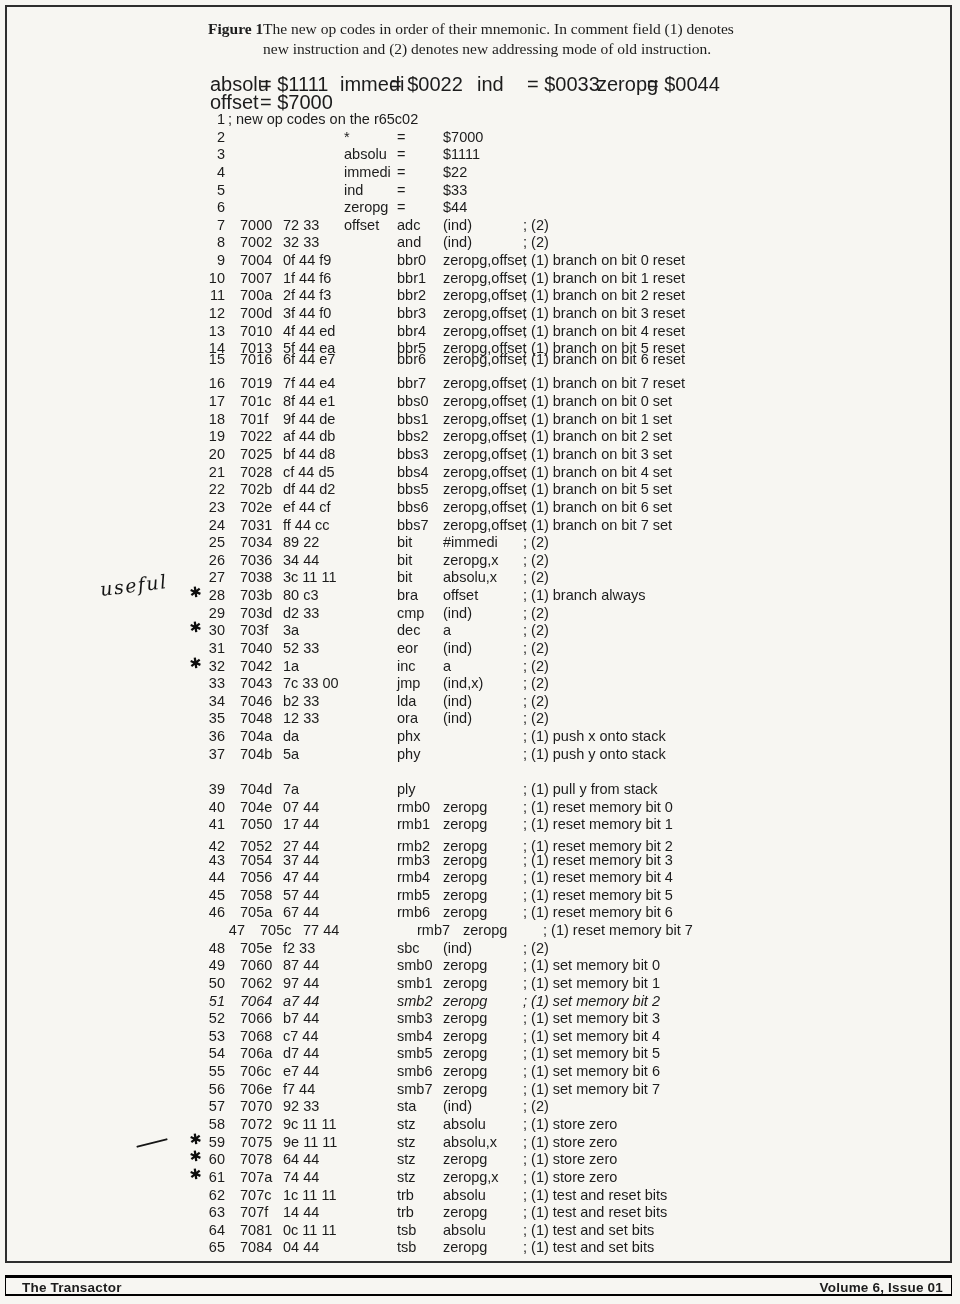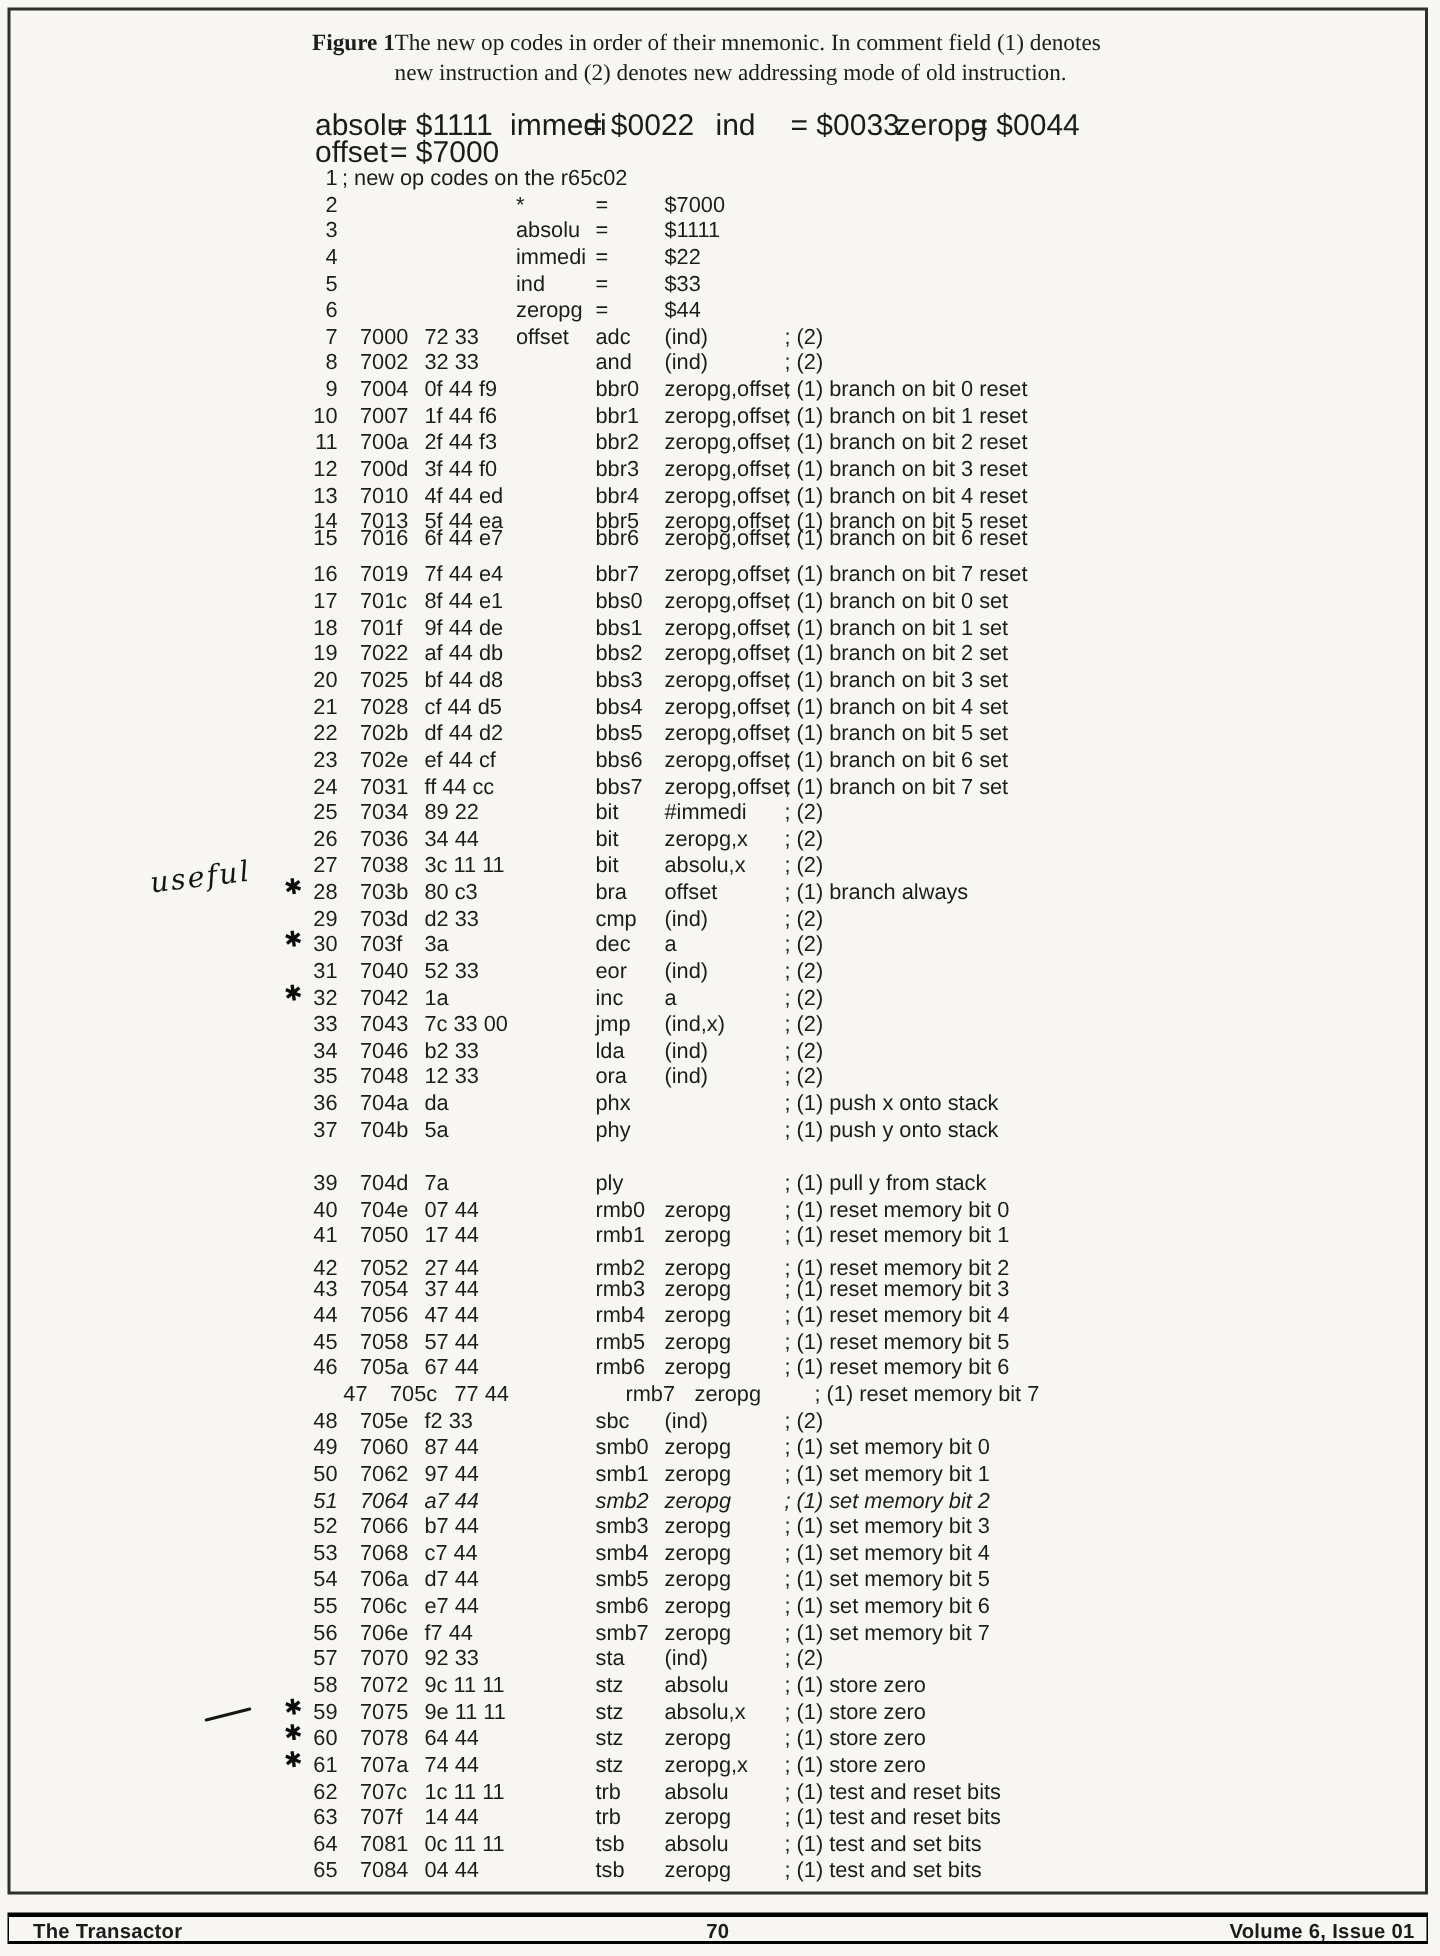--- a/index.html
+++ b/index.html
@@ -572,15 +572,14 @@
       <span class="c-addr">7084</span>
       <span class="c-bytes">04 44</span>
       <span class="c-mnem">tsb</span>
       <span class="c-operand">zeropg</span>
       <span class="c-comment">; (1) test and set bits</span>
     </div>
   </div>
 
 <div class="footer">
   <span class="f-left">The Transactor</span>
-  <span class="f-center">70</span>
   <span class="f-right">Volume 6, Issue 01</span>
 </div>
 
 </body></html>

